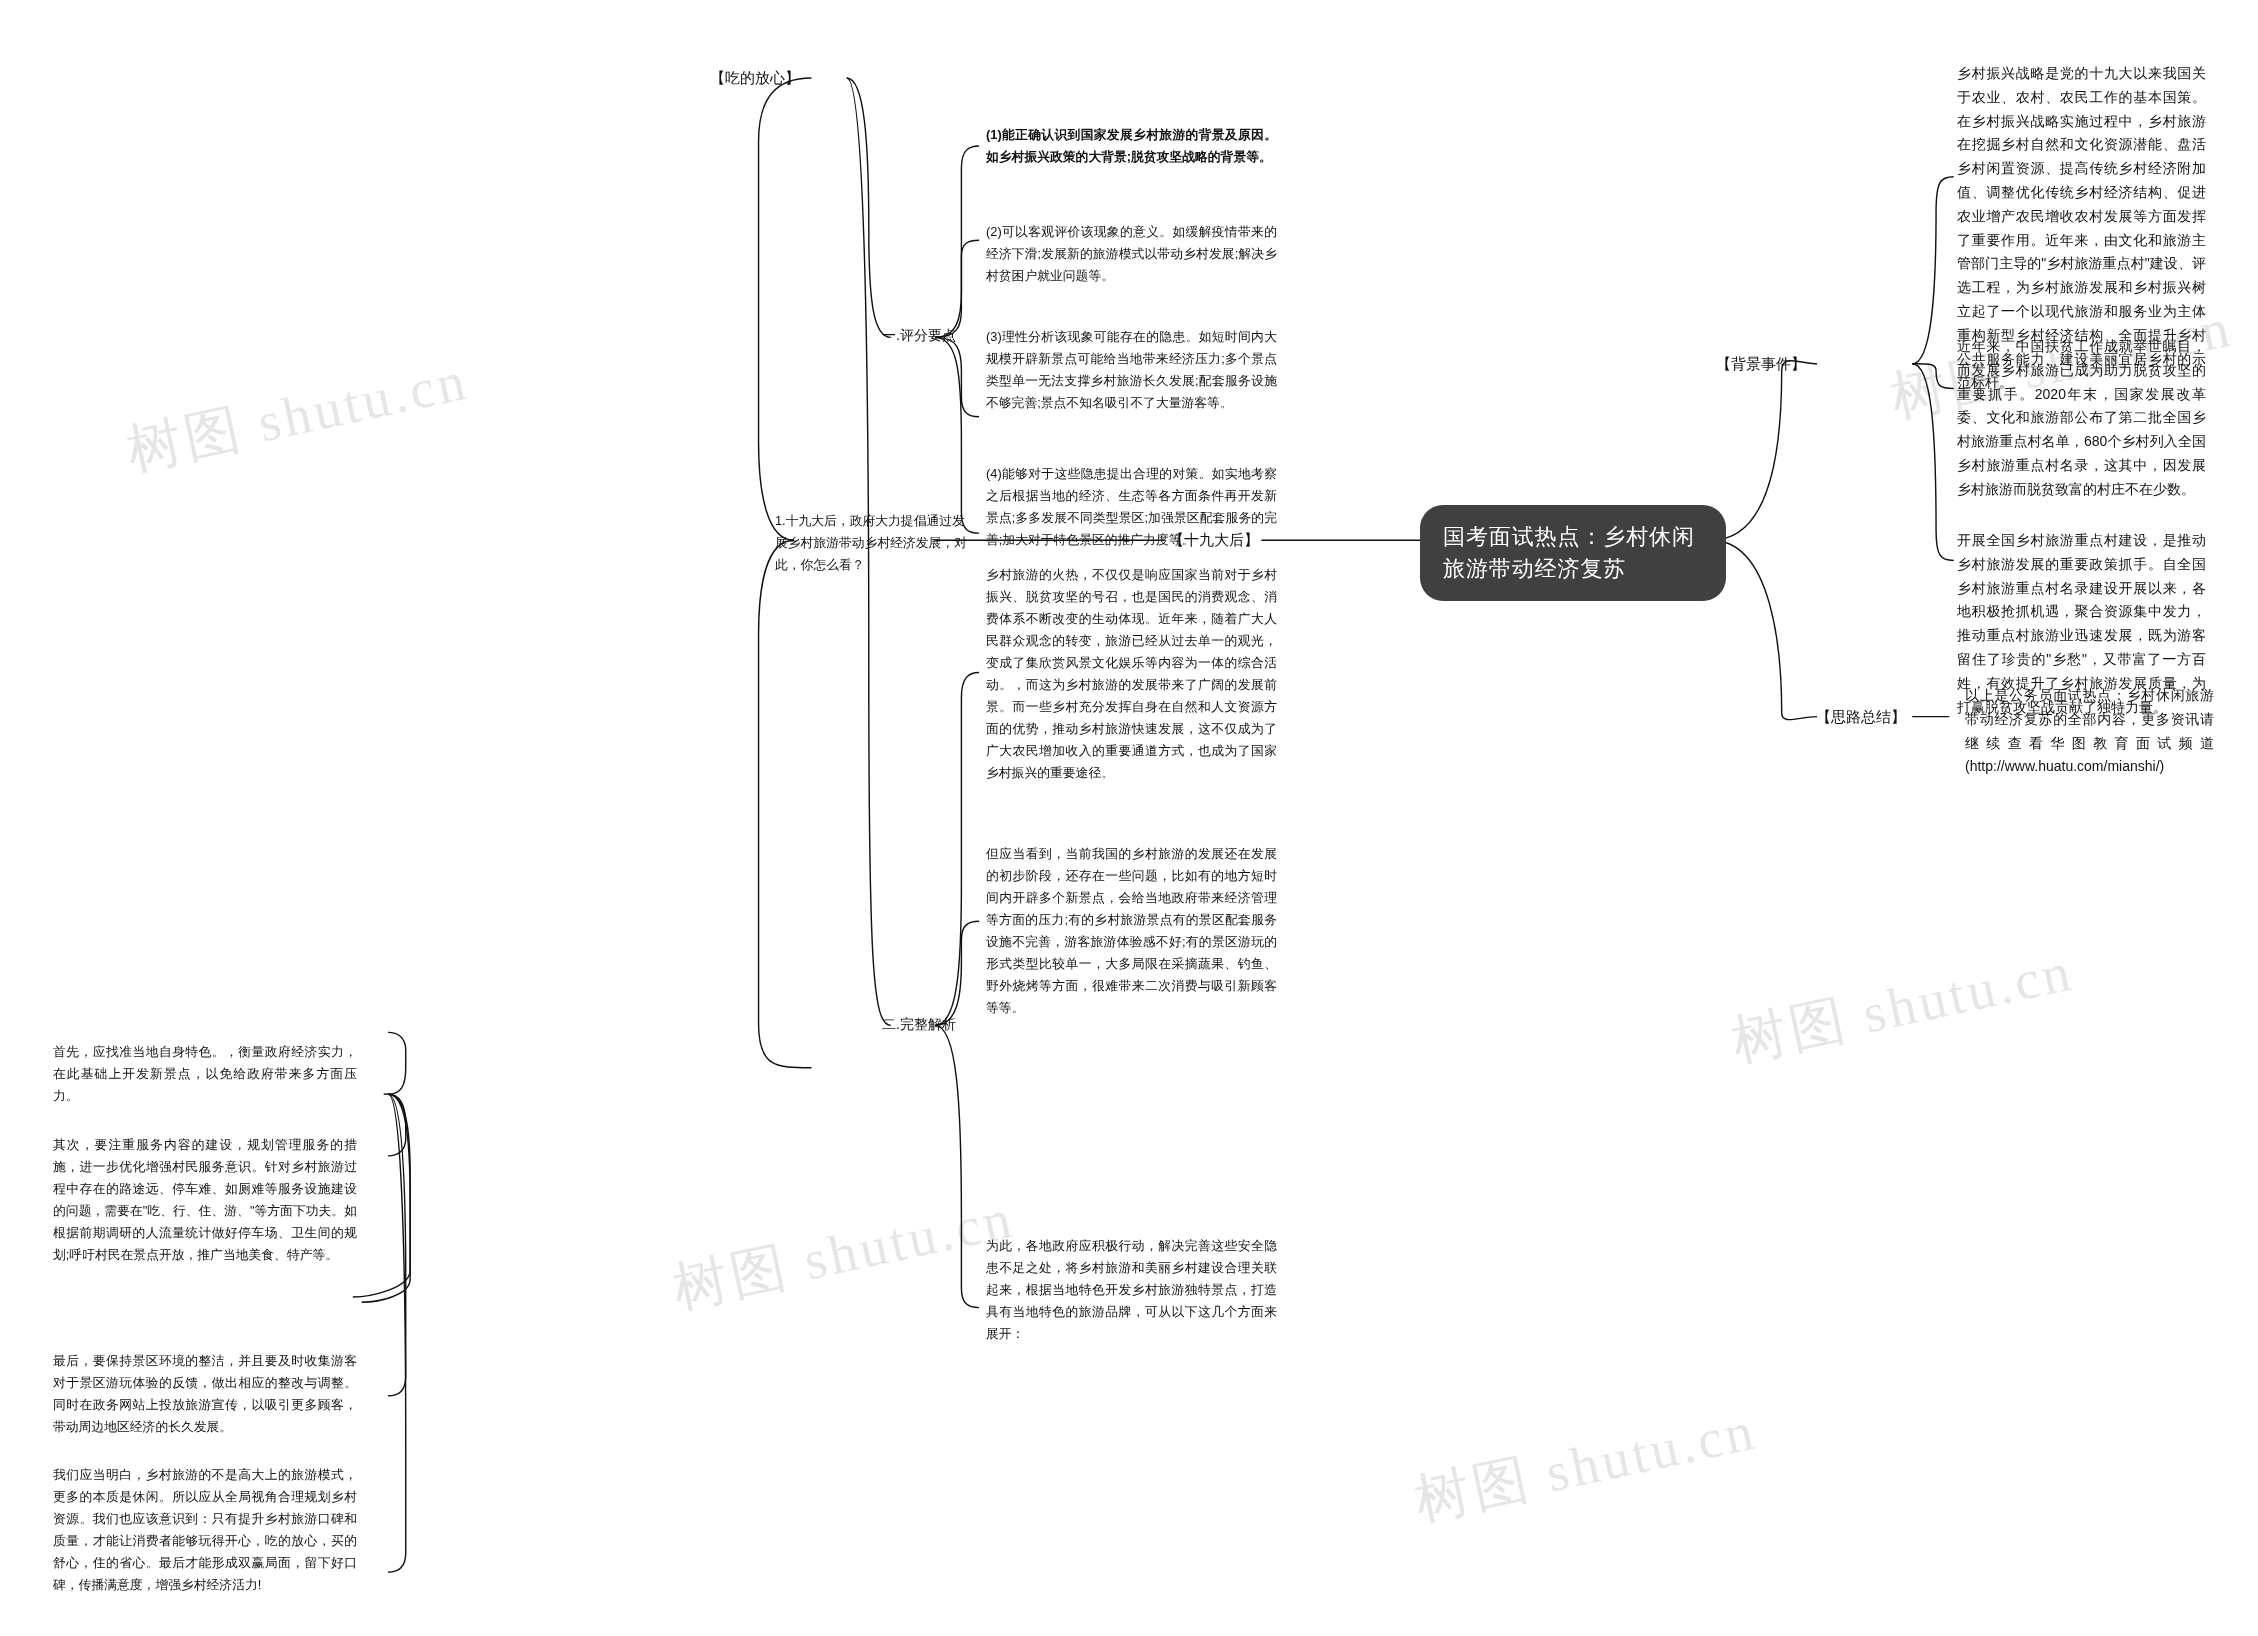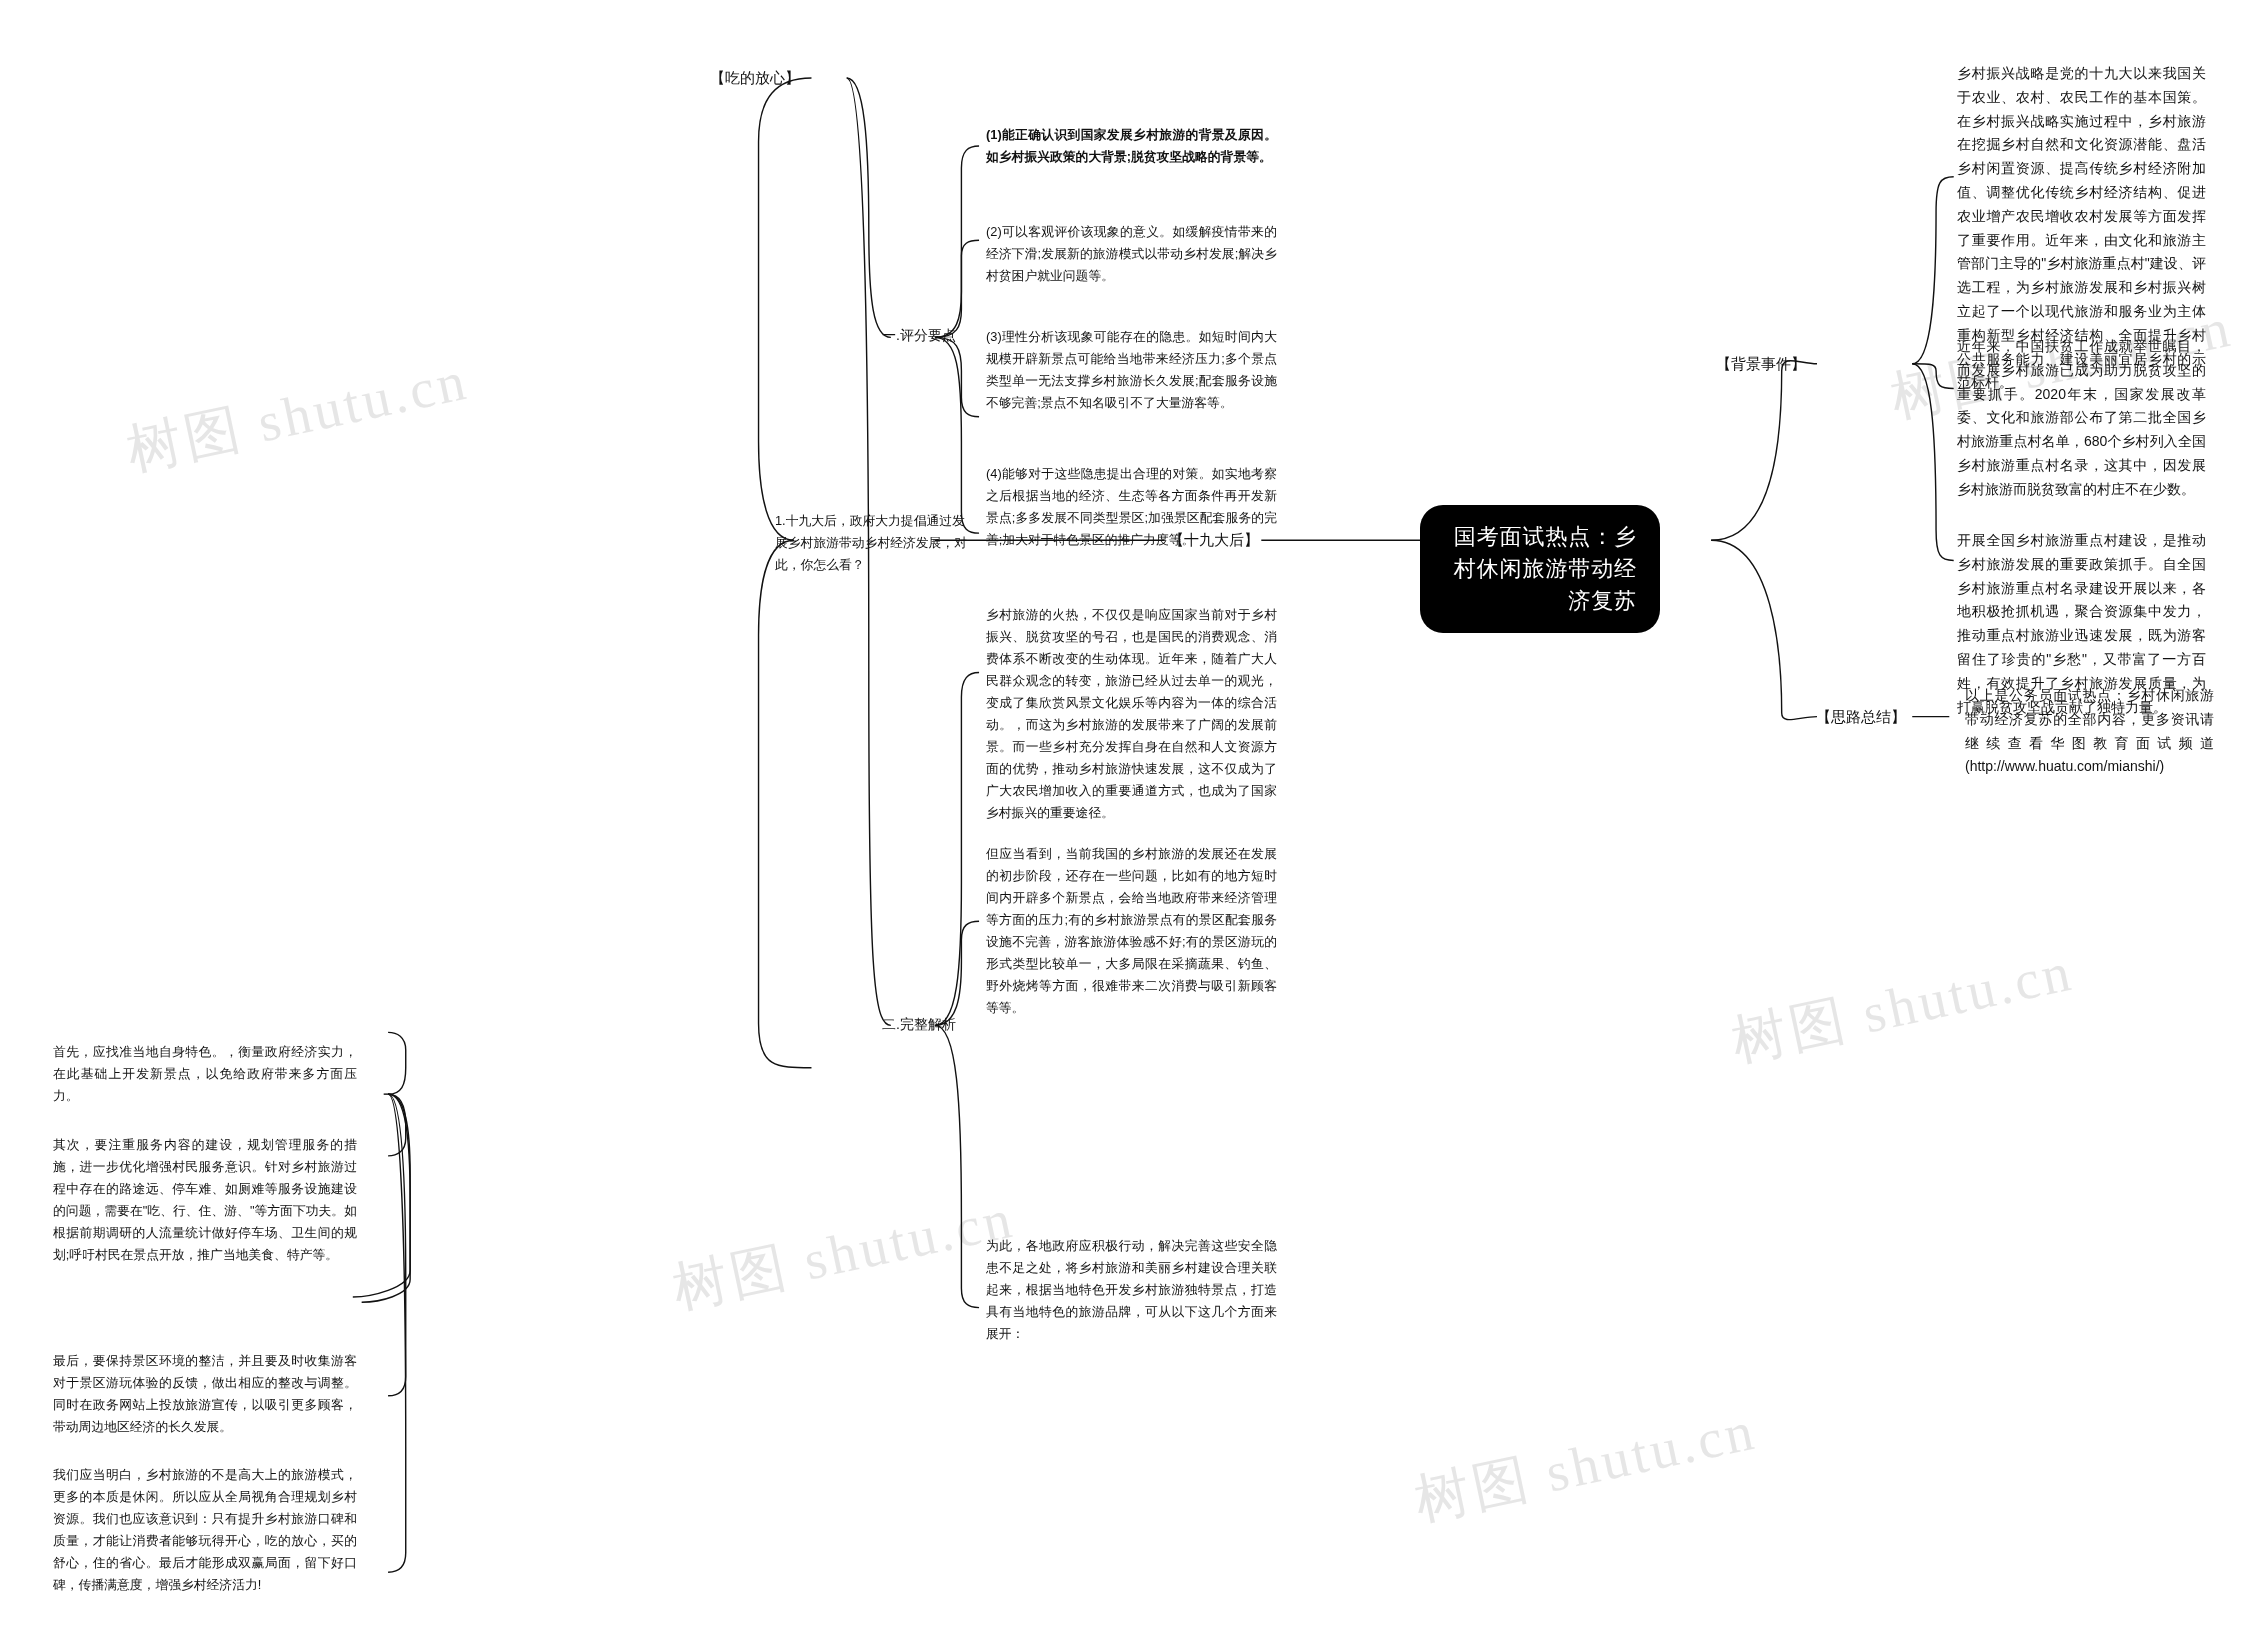--- a/index.html
+++ b/index.html
@@ -27,29 +27,29 @@
     width: 2258px;
     height: 1637px;
     pointer-events: none;
   }
   .node {
     position: absolute;
     box-sizing: border-box;
   }
   
   .root {
-    background: #000000;
+    background: #404040;
     color: #ffffff;
     border-radius: 23px;
     padding: 16px 23px;
-    text-align: right;
+    text-align: left;
     font-size: 22px;
     line-height: 1.45;
     letter-spacing: 0.9px;
-    width: 240px;
+    width: 306px;
   }
   
   .branch-label {
     font-size: 15px;
     line-height: 1.4;
     white-space: nowrap;
     color: #111;
   }
   .sub-label {
     font-size: 14px;
@@ -180,21 +180,21 @@
   <div class="node leaf" style="left:986px; top:221px; width:291px;">
     <span>(2)可以客观评价该现象的意义。如缓解疫情带来的经济下滑;发展新的旅游模式以带动乡村发展;解决乡村贫困户就业问题等。</span>
   </div>
   <div class="node leaf" style="left:986px; top:326px; width:291px;">
     <span>(3)理性分析该现象可能存在的隐患。如短时间内大规模开辟新景点可能给当地带来经济压力;多个景点类型单一无法支撑乡村旅游长久发展;配套服务设施不够完善;景点不知名吸引不了大量游客等。</span>
   </div>
   <div class="node leaf" style="left:986px; top:463px; width:291px;">
     <span>(4)能够对于这些隐患提出合理的对策。如实地考察之后根据当地的经济、生态等各方面条件再开发新景点;多多发展不同类型景区;加强景区配套服务的完善;加大对于特色景区的推广力度等。</span>
   </div>
 
-  <div class="node leaf" style="left:986px; top:604px; width:291px;">
+  <div class="node leaf" style="left:986px; top:564px; width:291px;">
     <span>乡村旅游的火热，不仅仅是响应国家当前对于乡村振兴、脱贫攻坚的号召，也是国民的消费观念、消费体系不断改变的生动体现。近年来，随着广大人民群众观念的转变，旅游已经从过去单一的观光，变成了集欣赏风景文化娱乐等内容为一体的综合活动。，而这为乡村旅游的发展带来了广阔的发展前景。而一些乡村充分发挥自身在自然和人文资源方面的优势，推动乡村旅游快速发展，这不仅成为了广大农民增加收入的重要通道方式，也成为了国家乡村振兴的重要途径。</span>
   </div>
   <div class="node leaf" style="left:986px; top:843px; width:291px;">
     <span>但应当看到，当前我国的乡村旅游的发展还在发展的初步阶段，还存在一些问题，比如有的地方短时间内开辟多个新景点，会给当地政府带来经济管理等方面的压力;有的乡村旅游景点有的景区配套服务设施不完善，游客旅游体验感不好;有的景区游玩的形式类型比较单一，大多局限在采摘蔬果、钓鱼、野外烧烤等方面，很难带来二次消费与吸引新顾客等等。</span>
   </div>
   <div class="node leaf" style="left:986px; top:1235px; width:291px;">
     <span>为此，各地政府应积极行动，解决完善这些安全隐患不足之处，将乡村旅游和美丽乡村建设合理关联起来，根据当地特色开发乡村旅游独特景点，打造具有当地特色的旅游品牌，可从以下这几个方面来展开：</span>
   </div>
 
   <div class="node leaf" style="left:53px; top:1041px; width:304px;">

